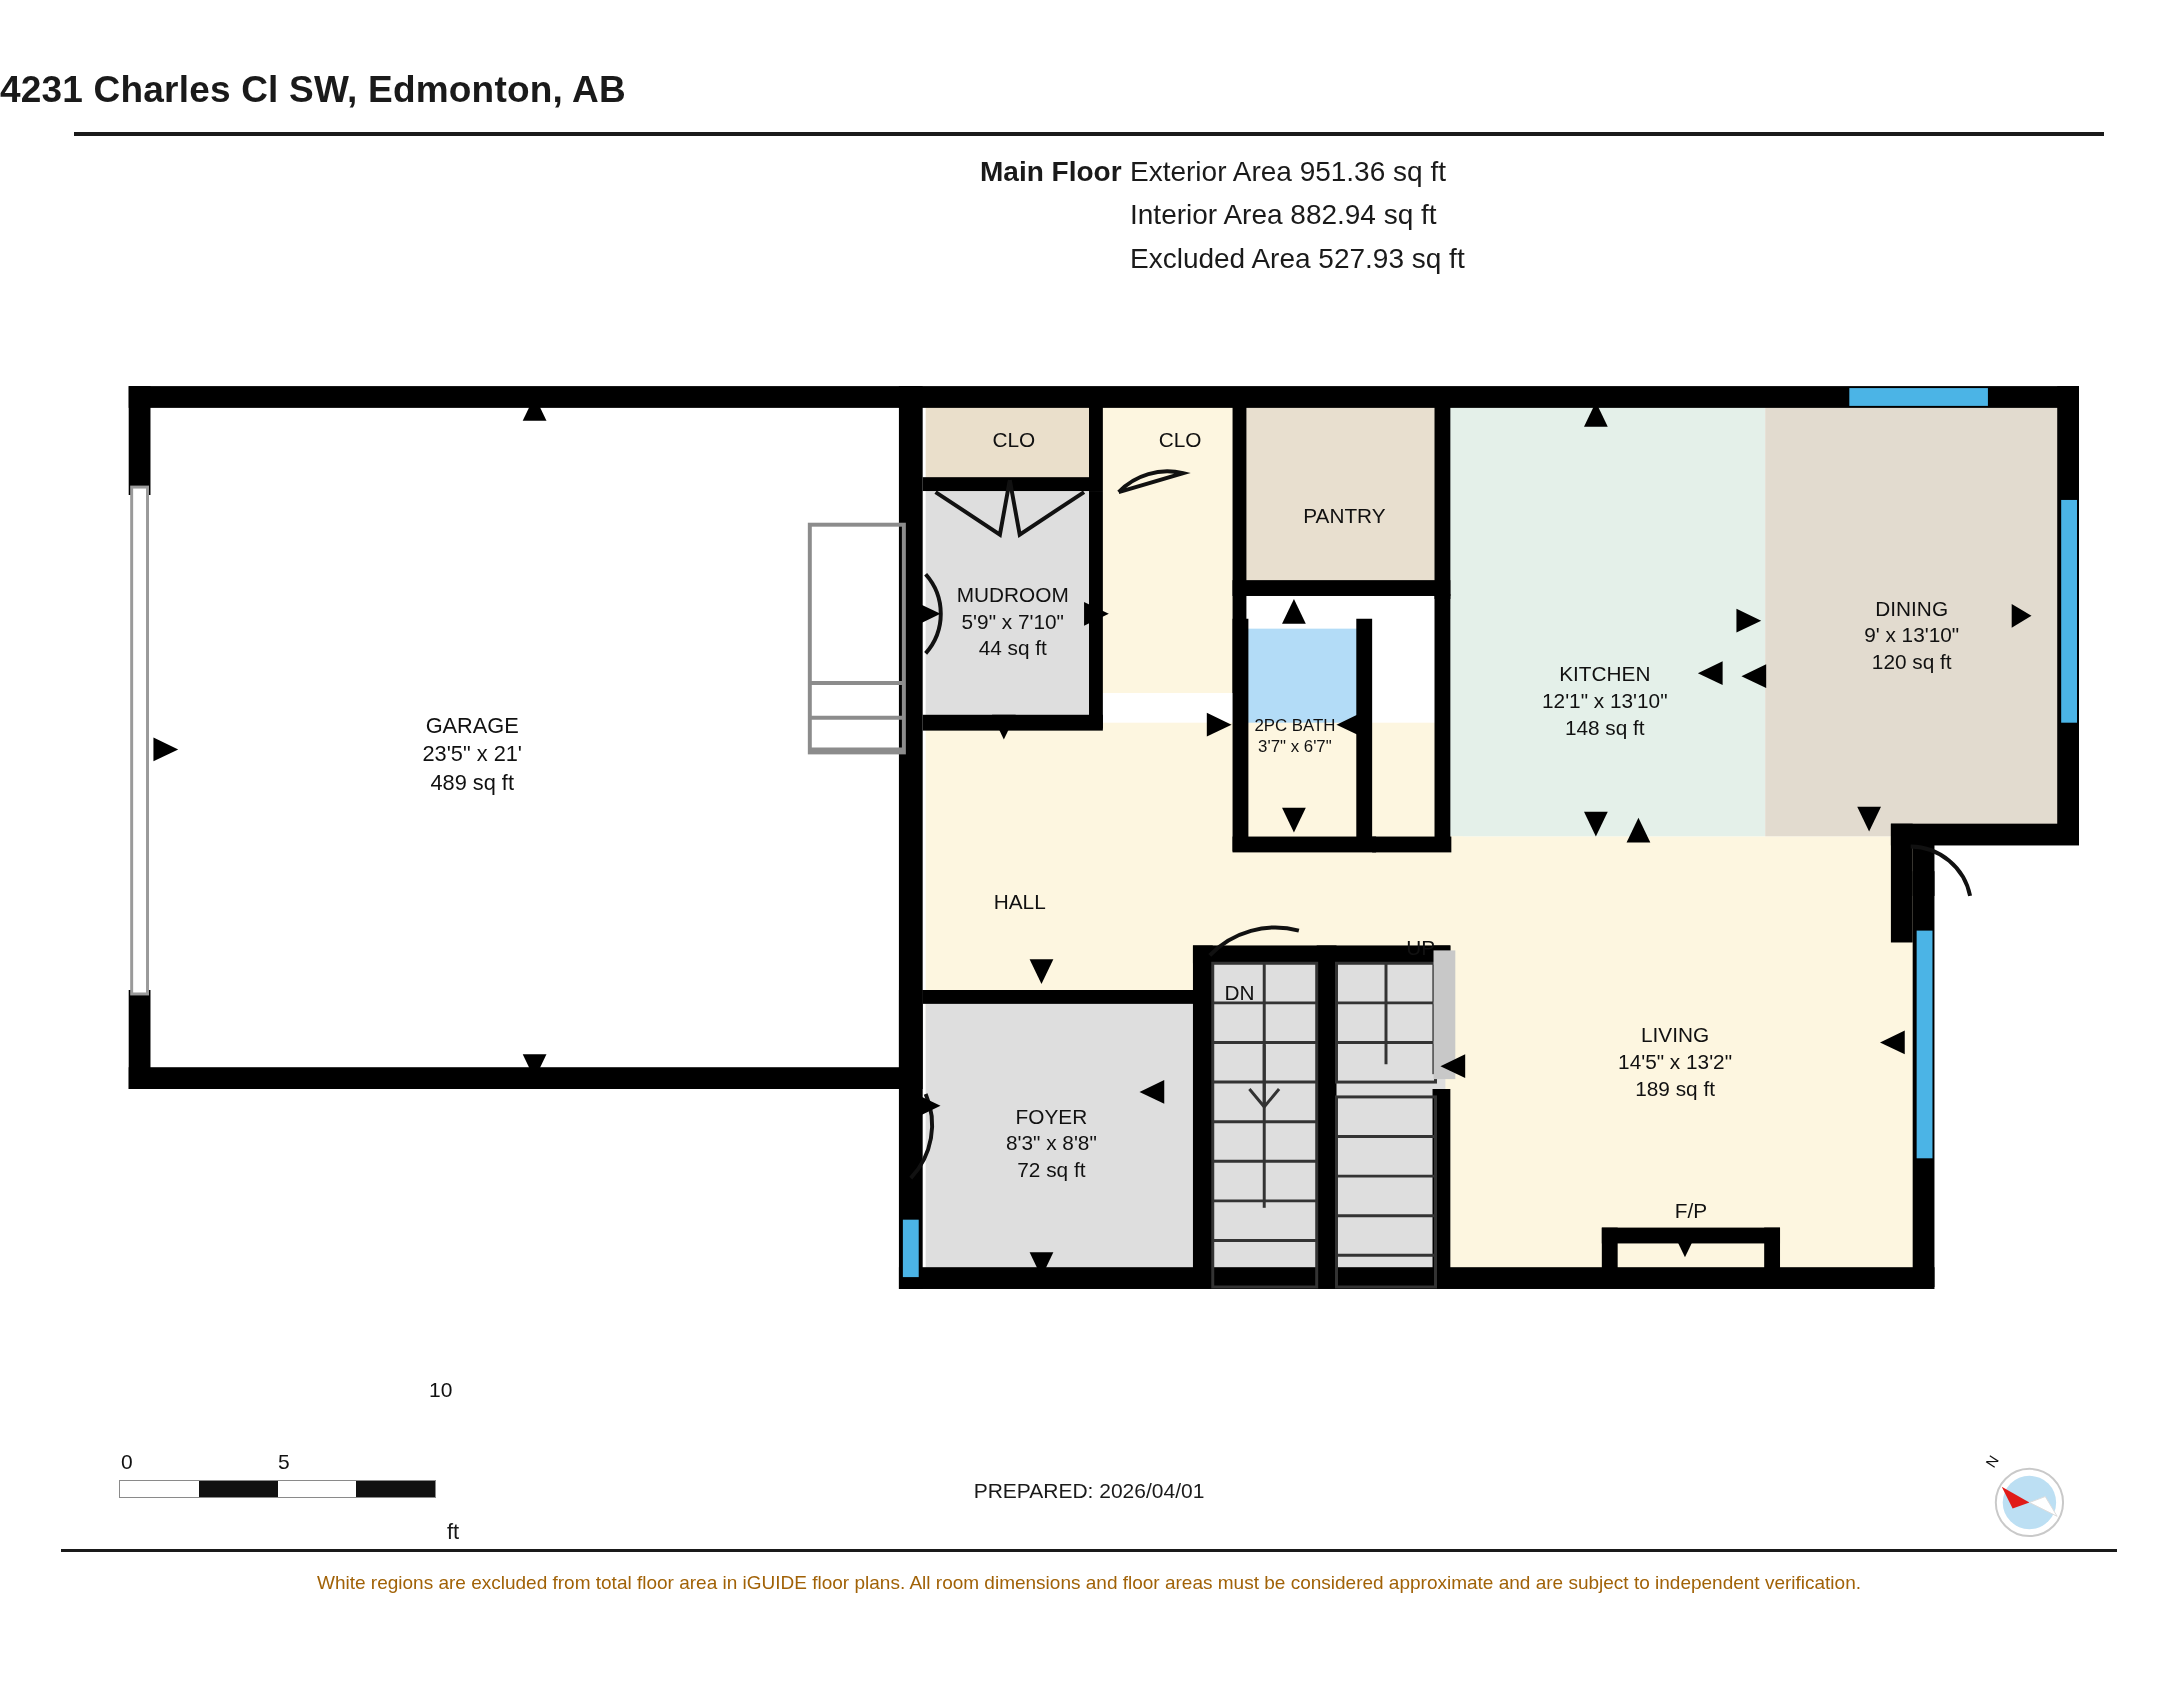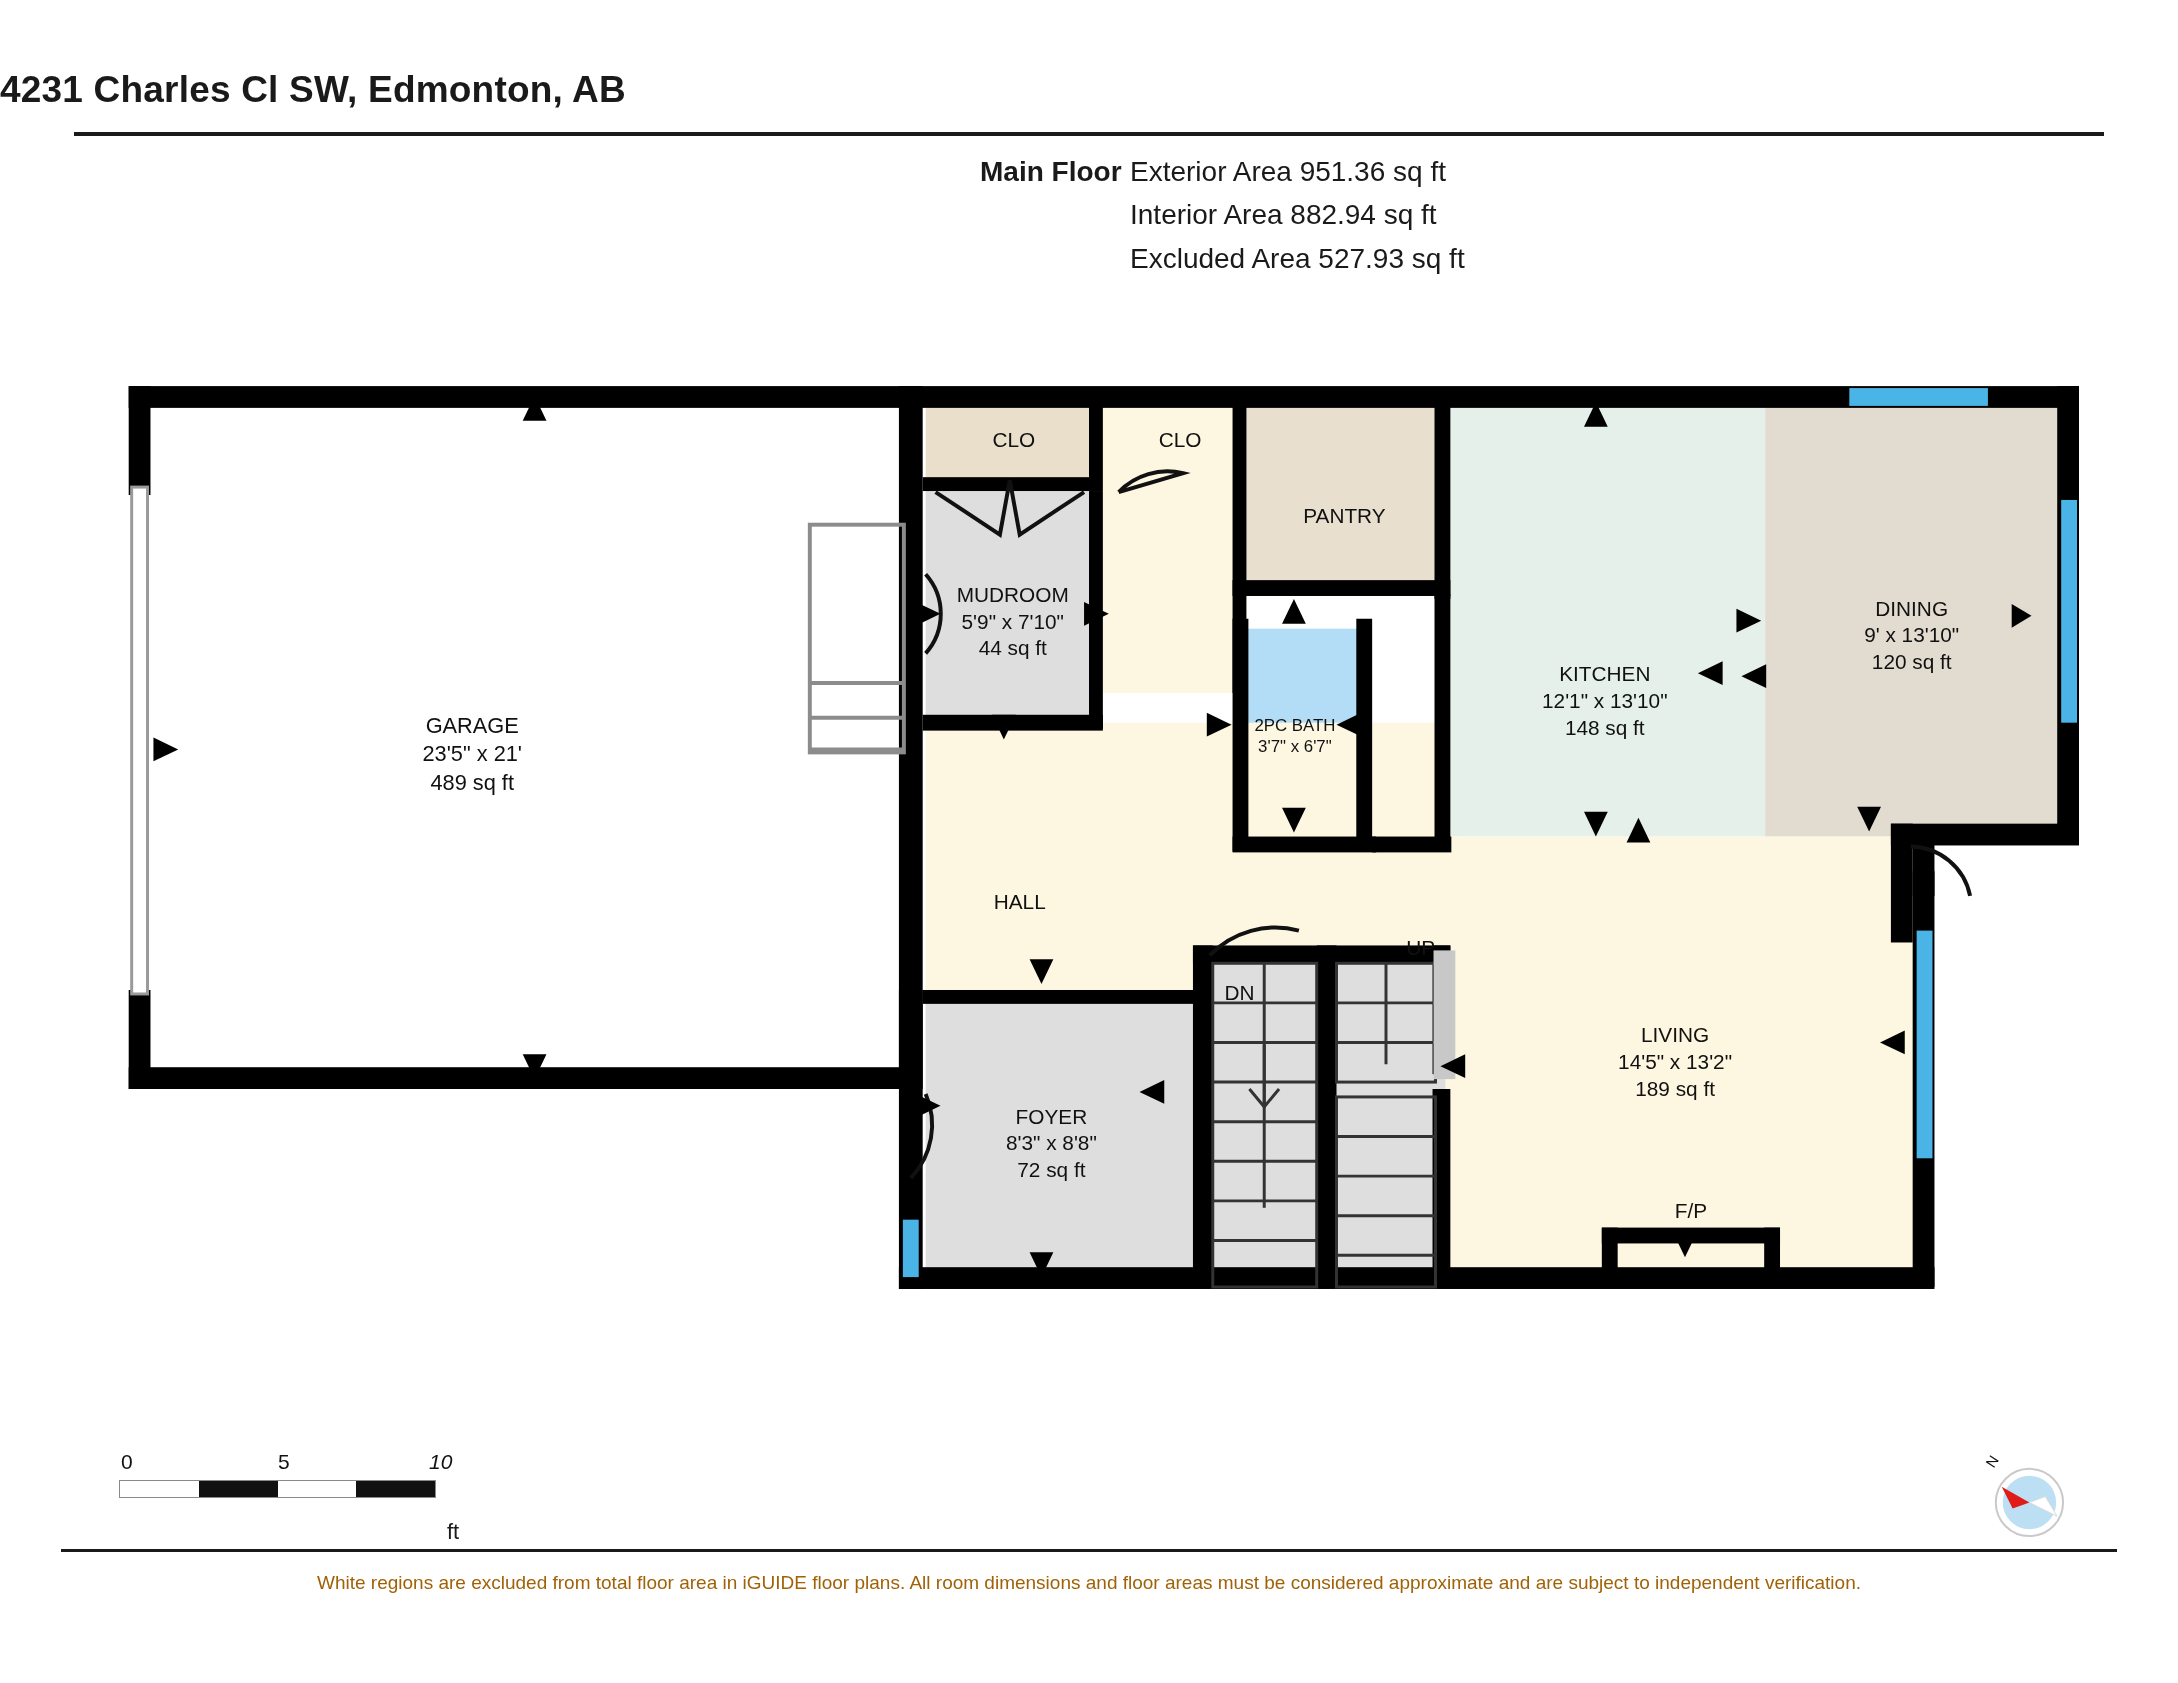--- a/index.html
+++ b/index.html
@@ -265,30 +265,31 @@
       <text x="1692" y="1107" font-size="21" text-anchor="middle">189 sq ft</text>
 
       <text x="1708" y="1230" font-size="21" text-anchor="middle">F/P</text>
       <text x="1435" y="965" font-size="21" text-anchor="middle">UP</text>
       <text x="1252" y="1010" font-size="21" text-anchor="middle">DN</text>
     </g>
   </svg>
 
   <div class="scale-tick" style="left:121px;top:1450px;">0</div>
   <div class="scale-tick" style="left:278px;top:1450px;">5</div>
-  <div class="scale-tick" style="left:429px;top:1450px;font-style:italic;">10</div>
+  <div class="scale-tick" style="left:429px;top:1378px;">10</div>
 
   <div id="scale-bar">
     <div class="seg off"></div>
     <div class="seg on"></div>
     <div class="seg off"></div>
     <div class="seg on"></div>
   </div>
   <div id="scale-unit">ft</div>
 
+  <div id="prepared">PREPARED: 2026/04/01</div>
 
   <svg id="compass" viewBox="0 0 92 92">
     <circle cx="52" cy="48" r="34" fill="#ffffff" stroke="#c9c9c9" stroke-width="2"></circle>
     <circle cx="52" cy="48" r="27" fill="#bcdff3"></circle>
     <polygon points="52,48 24,32 35,54" fill="#e01b18"></polygon>
     <polygon points="52,48 80,62 68,42" fill="#ffffff" stroke="#dcdcdc" stroke-width="1"></polygon>
     <text x="16" y="14" font-size="15" fill="#111" transform="rotate(-58 16 14)" font-family="Liberation Sans, sans-serif">N</text>
   </svg>
 
   <div id="footer-rule"></div>

